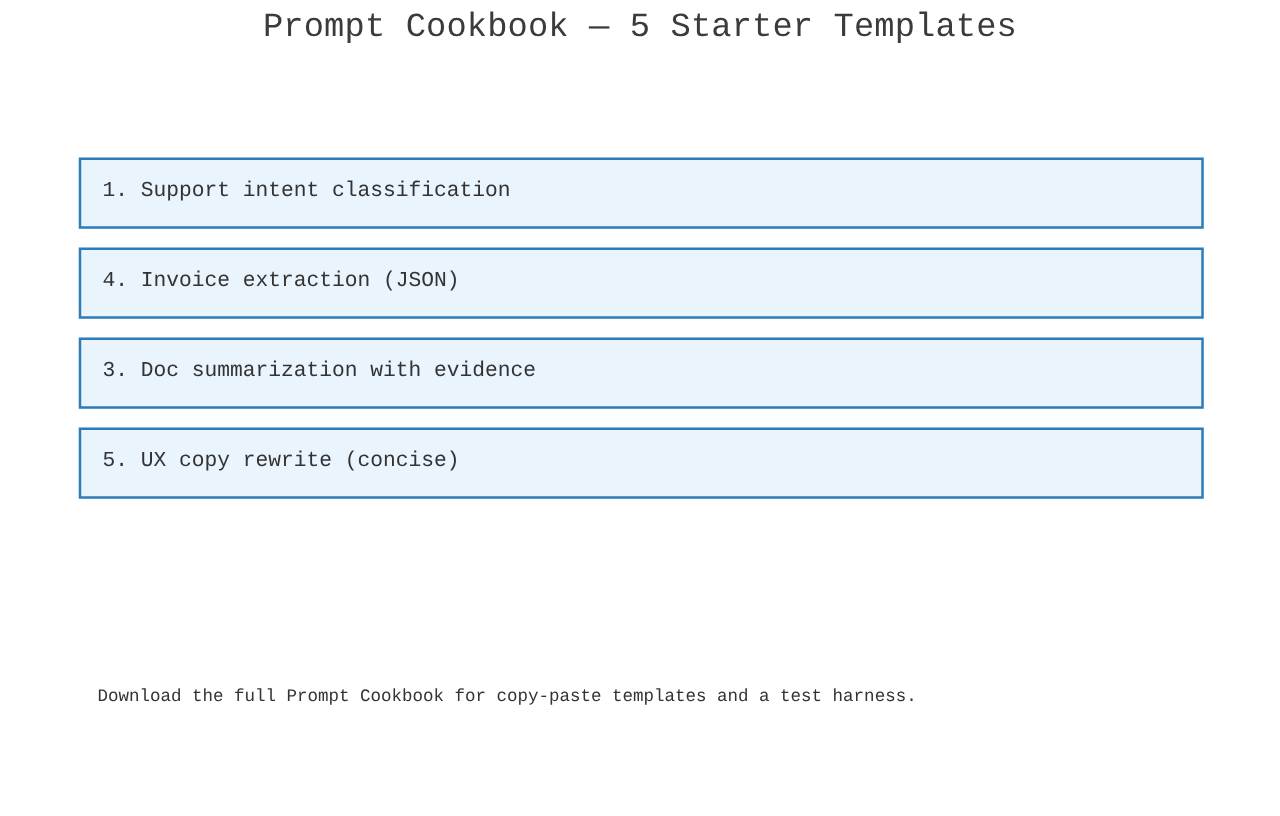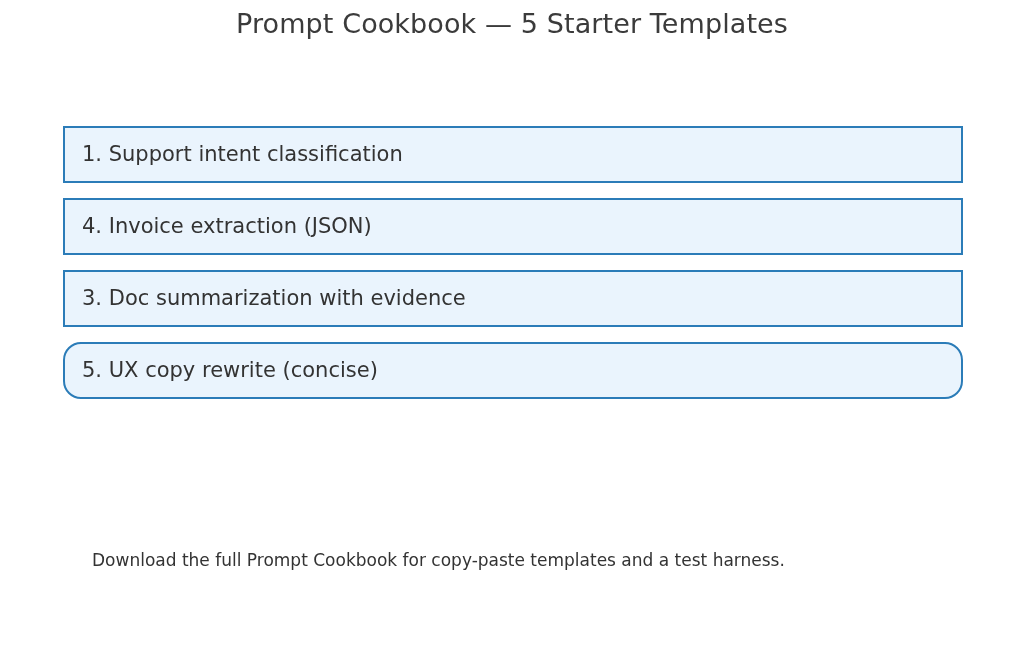--- a/index.html
+++ b/index.html
@@ -12,20 +12,21 @@
     background: #ffffff;
     font-family: "DejaVu Sans", sans-serif;
     overflow: hidden;
     position: relative;
   }
   .slide {
     position: relative;
     width: 900px;
     height: 653px;
     box-sizing: border-box;
+    font-family: Liberation Mono, monospace;
   }
   .title {
     position: absolute;
     left: 0;
     top: 8px;
     width: 1024px;
     text-align: center;
     font-size: 27px;
     font-weight: 400;
     color: #3b3b3b;
@@ -43,33 +44,32 @@
     height: 57px;
     margin-bottom: 15px;
     background: #eaf4fd;
     border: 2px solid #2b7cb8;
     display: flex;
     align-items: center;
     padding-left: 17px;
   }
   .row:last-child {
     margin-bottom: 0;
-    border-radius: 18px;
   }
   .row-label {
-    font-size: 21px;
+    font-size: 17px;
     color: #333333;
     line-height: 1.2;
     white-space: nowrap;
   }
   .footnote {
     position: absolute;
-    left: 92px;
+    left: 78px;
     top: 550px;
-    font-size: 17px;
+    font-size: 14px;
     color: #333333;
     white-space: nowrap;
   }
 </style>
 </head>
 <body>
 
 <div class="slide">
 
   <div class="title">Prompt Cookbook — 5 Starter Templates</div>

